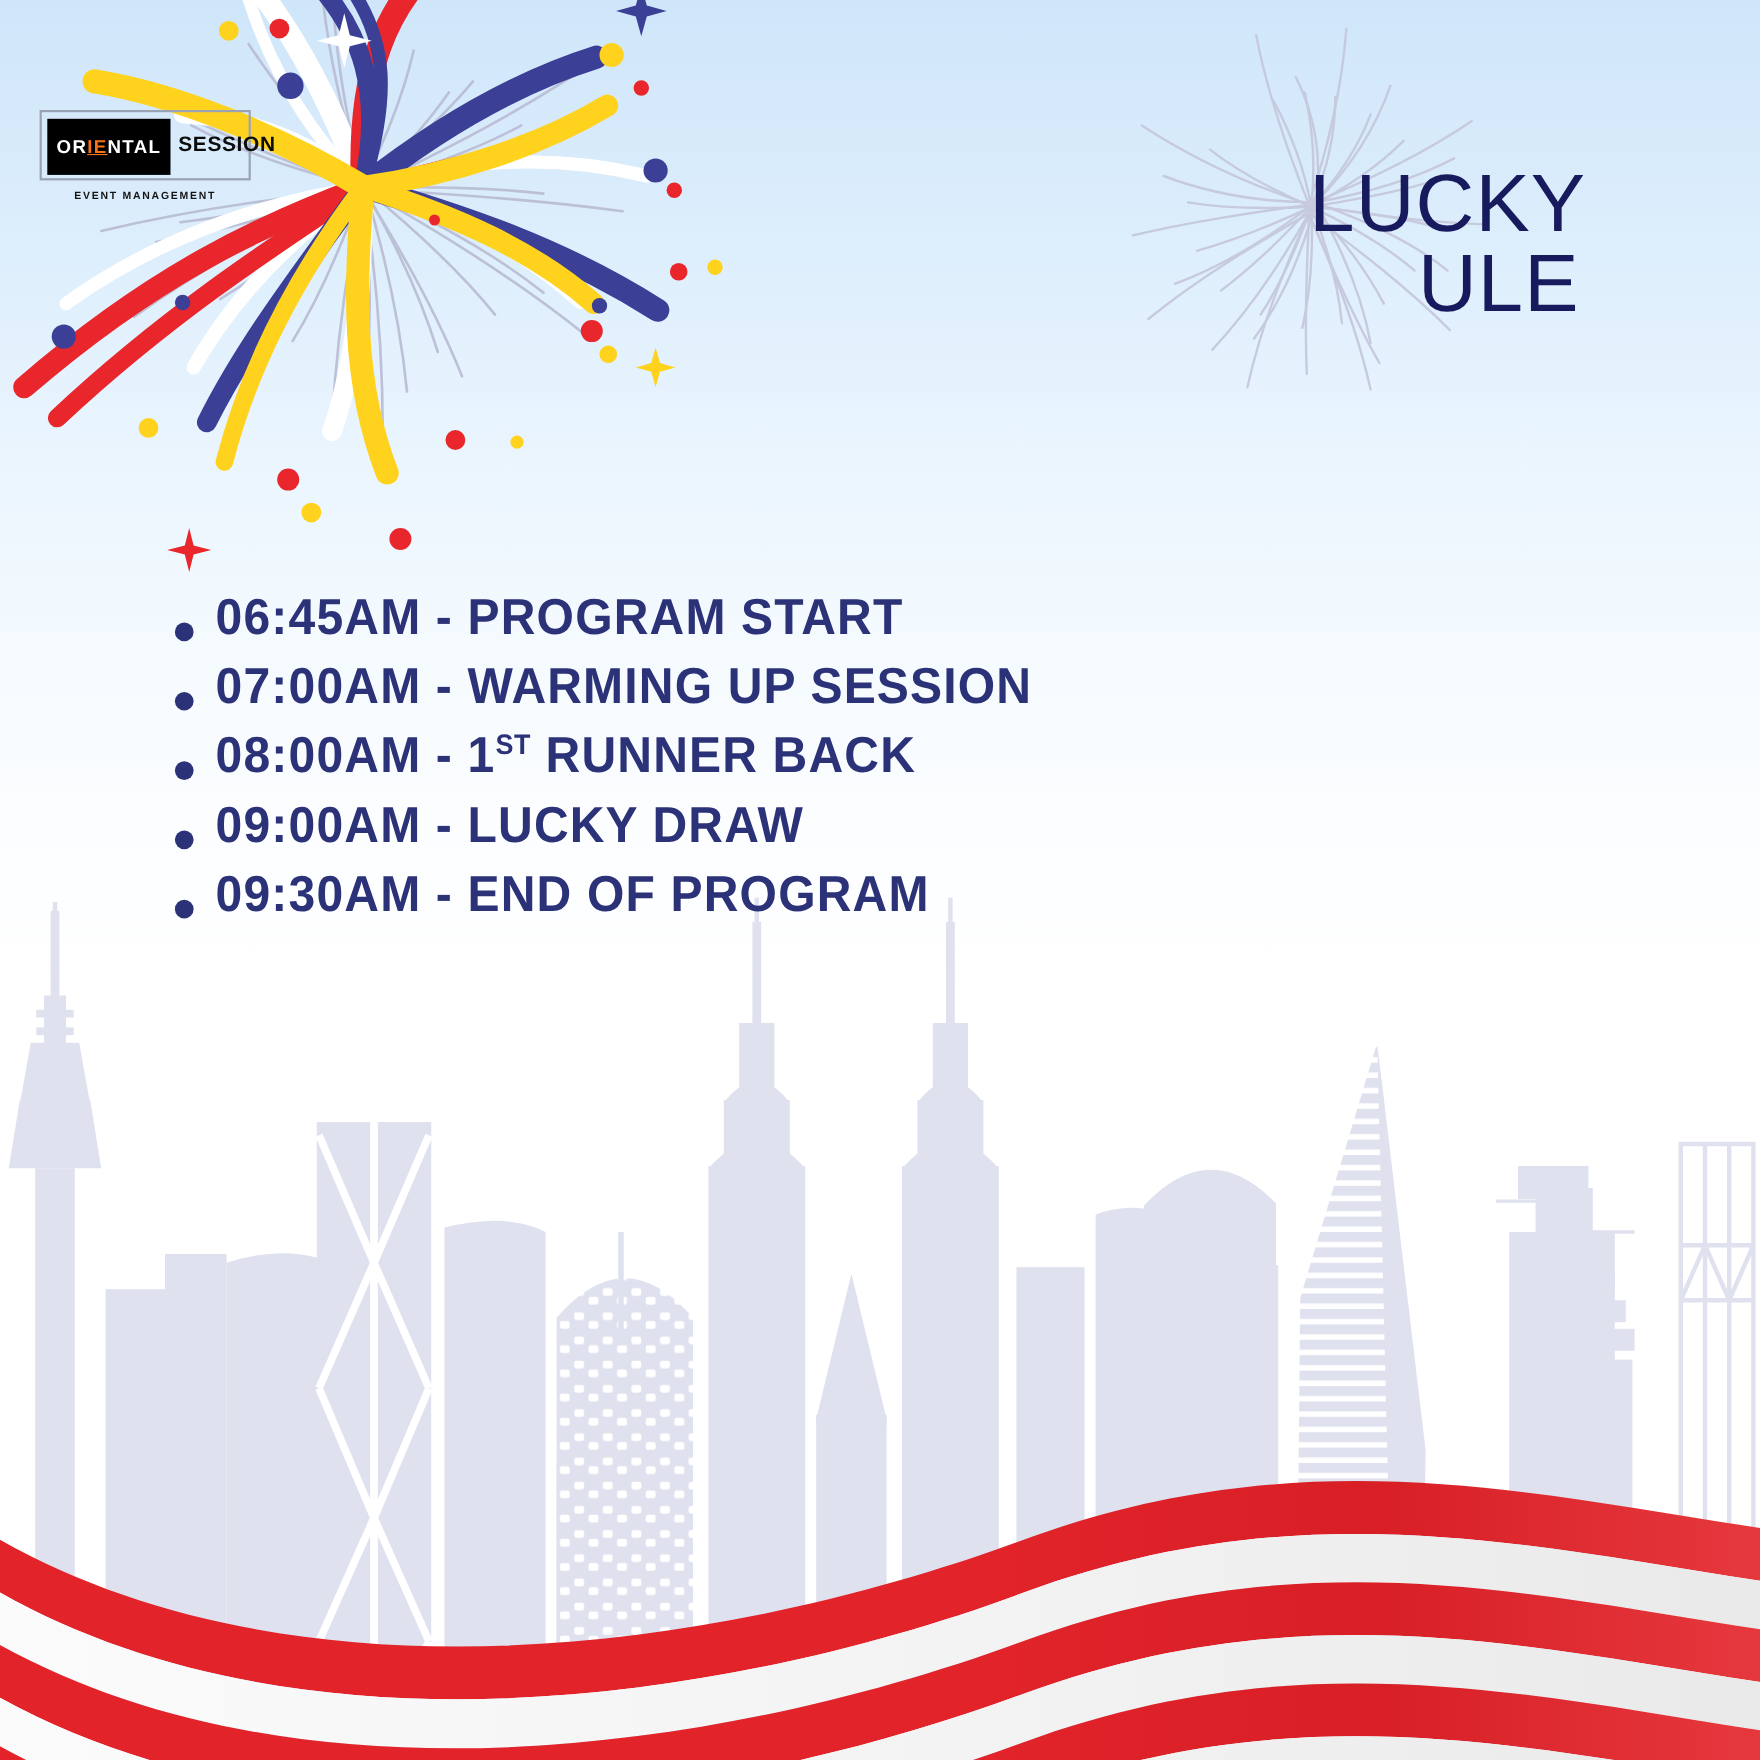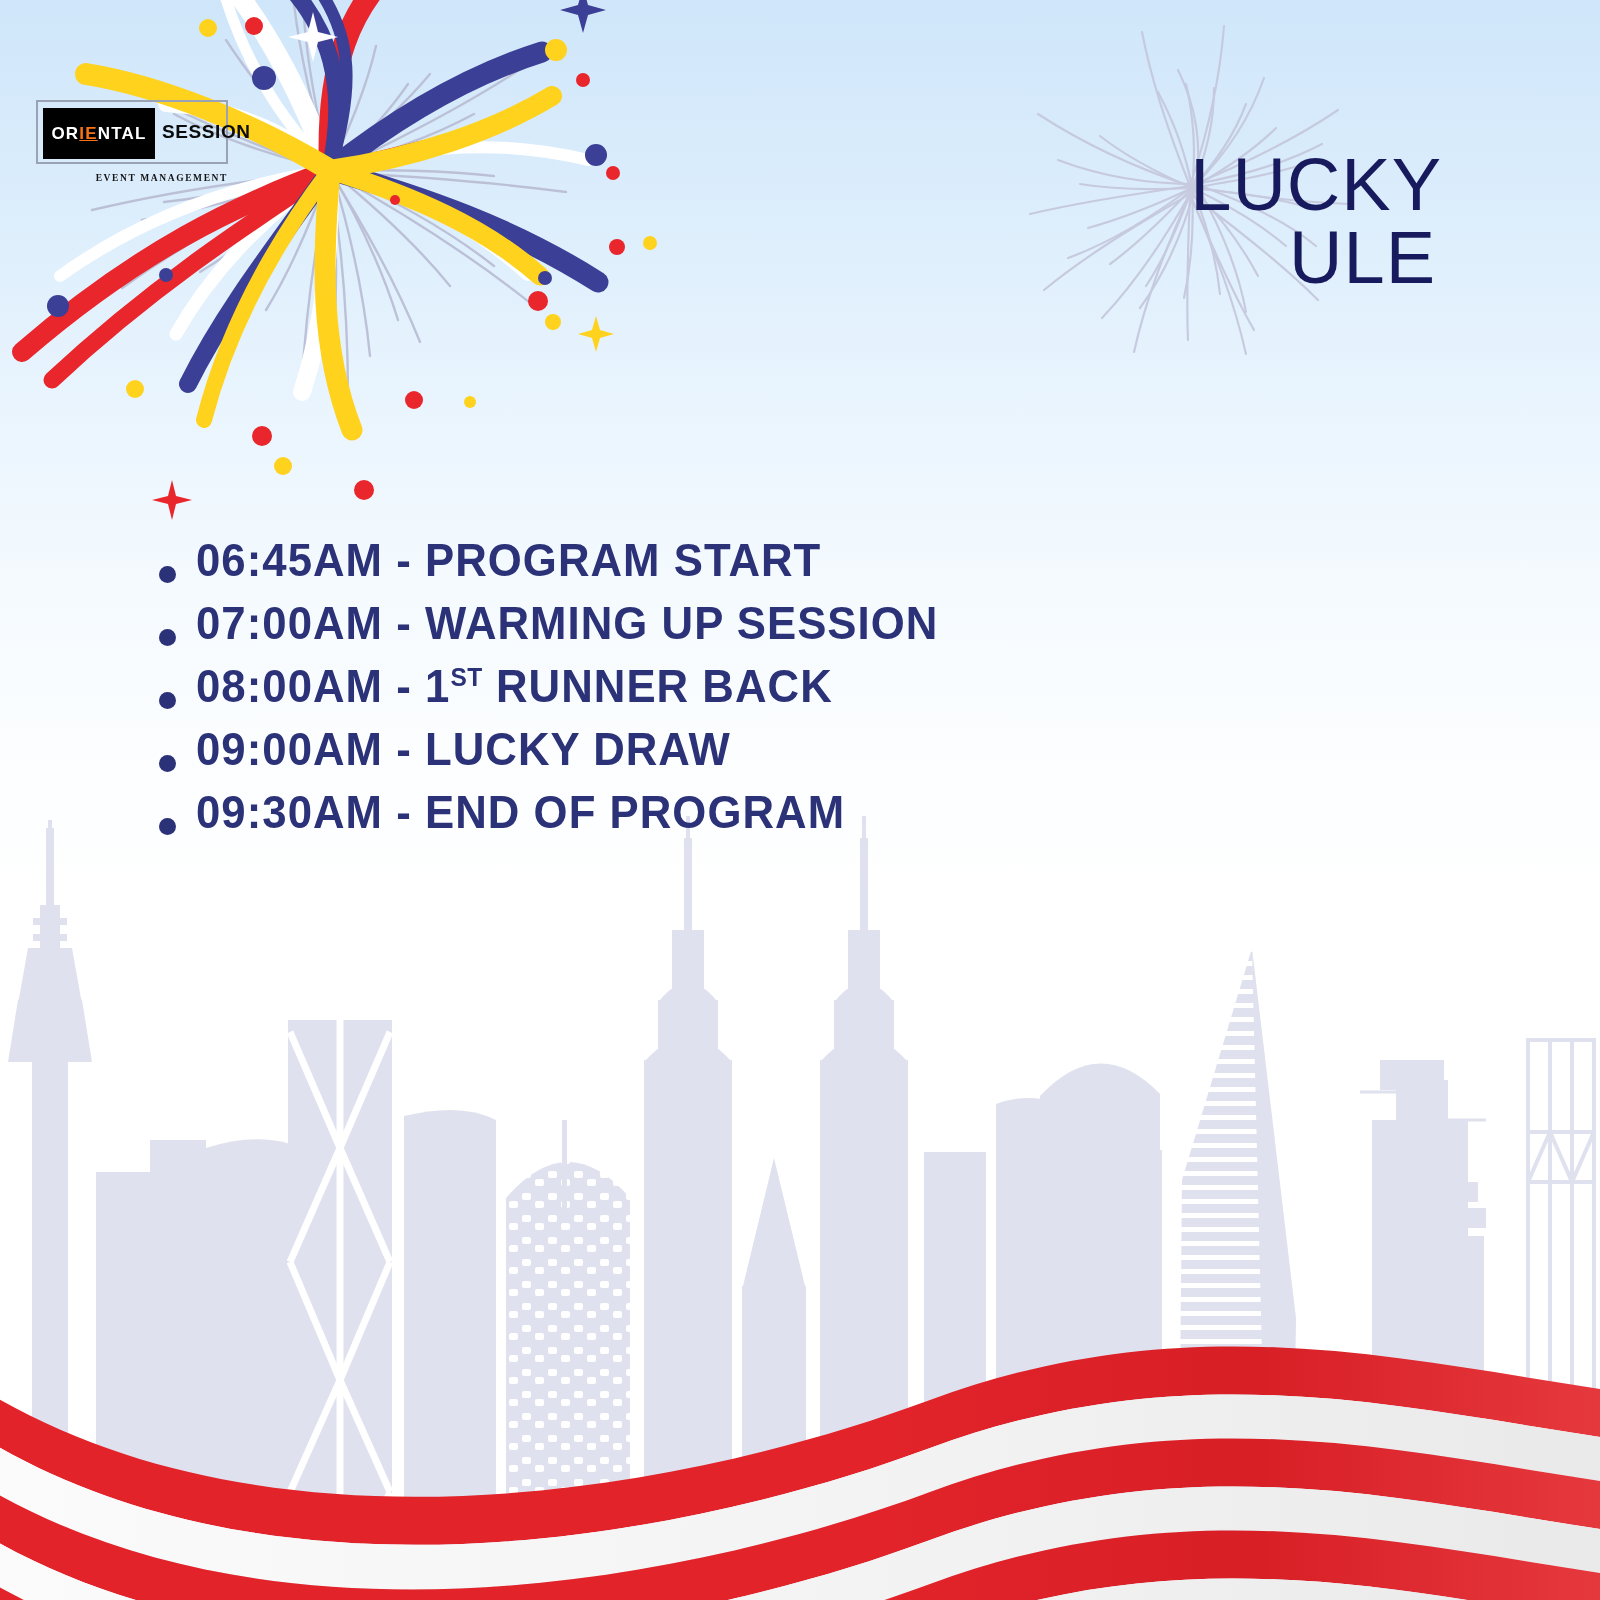--- a/index.html
+++ b/index.html
@@ -34,22 +34,22 @@
     white-space:nowrap;
   }
   .logo-oriental .hl{color:#f97316;text-decoration:underline;}
   .logo-global{
     position:absolute;left:124px;top:20px;
     font-family:"Liberation Sans", sans-serif;
     font-weight:700;font-size:19px;letter-spacing:0.6px;color:#0c0c0c;line-height:1;
     white-space:nowrap;
   }
   .logo-sub{
-    margin-top:9px;text-align:right;width:192px;
-    font-family:Liberation Serif, serif;
+    margin-top:9px;text-align:center;width:192px;
+    font-family:Liberation Sans, sans-serif;
     font-weight:700;font-size:9.5px;letter-spacing:1.6px;color:#141414;
     white-space:nowrap;
   }
 
   
   .title{
     position:absolute;right:158px;top:148px;width:540px;
     text-align:right;
     font-family:"Liberation Sans", sans-serif;
     font-weight:400;

